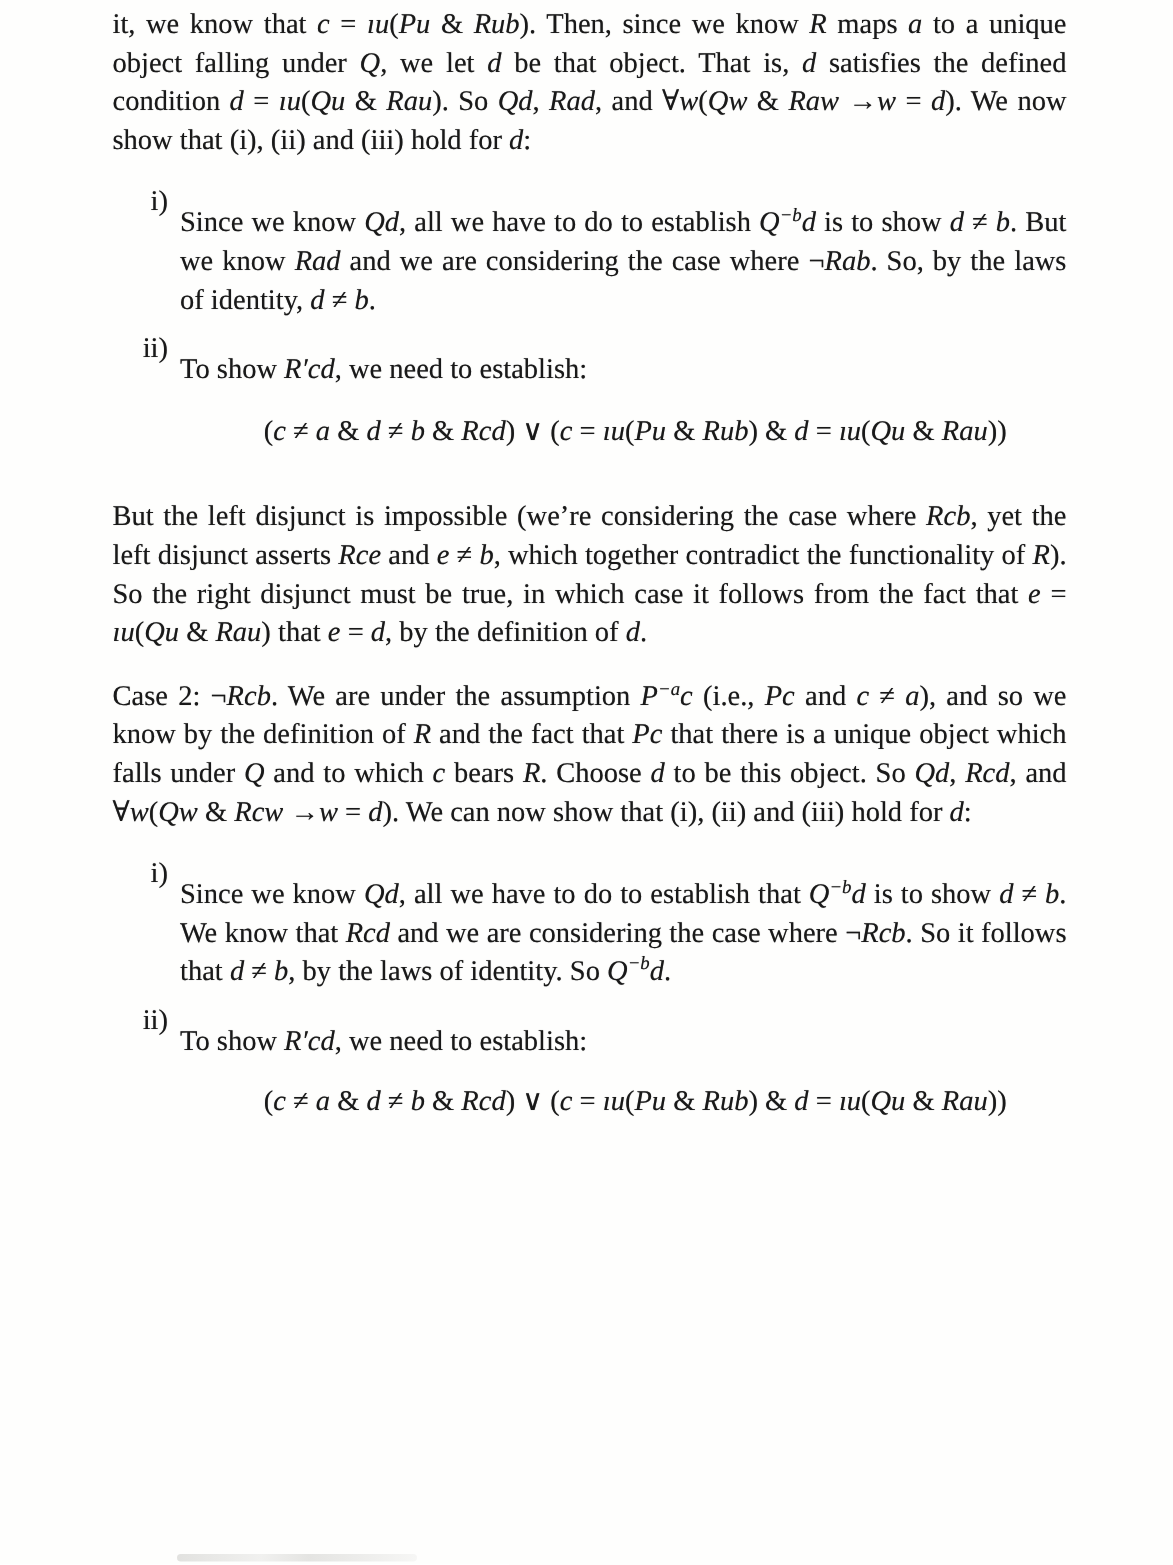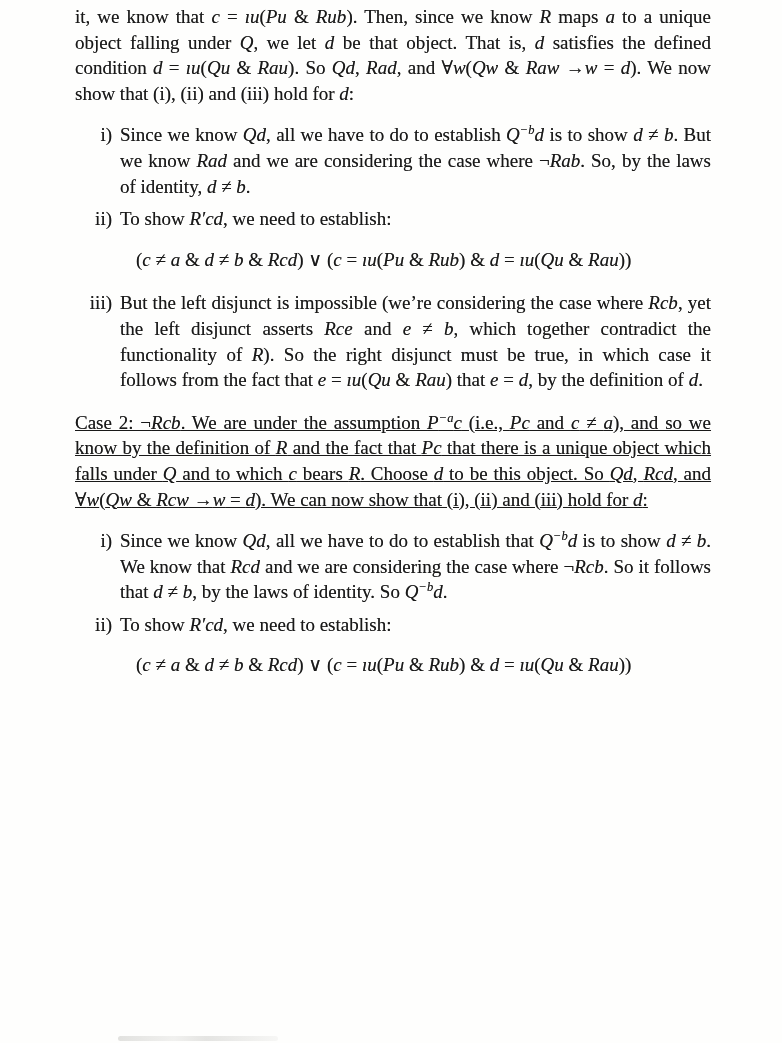--- a/index.html
+++ b/index.html
@@ -16,36 +16,36 @@
     position: absolute;
     left: 75px;
     top: 4px;
     width: 636px;
     font-size: 19px;
     line-height: 25.6px;
     text-align: justify;
     text-shadow: 0 0 0.5px rgba(10,10,10,0.55);
   }
   .para { margin: 0; }
-  .para-case { margin: 17px 0 0 0; text-decoration: underline; }
+  .para-case { margin: 17px 0 0 0; }
   .list { margin-top: 16px; }
   .item { display: flex; margin-bottom: 7px; }
   .item:last-child { margin-bottom: 0; }
   .item-label {
     flex: 0 0 45px;
     box-sizing: border-box;
     padding-right: 8px;
     text-align: right;
   }
-  .item-body { flex: 1; min-width: 0; text-align: justify; }
+  .item-body { flex: 1; min-width: 0; text-align: justify; margin-top: 14px; }
   .item-body p { margin: 0; }
   .formula {
     margin: 15px 0 11px 0;
     padding-left: 16px;
-    text-align: left;
+    text-align: center;
     white-space: nowrap;
   }
   i { font-style: italic; }
   sup { font-size: 66%; line-height: 0; vertical-align: 7px; font-style: italic; }
   .scan-artifact {
     position: absolute;
     left: 118px;
     top: 1036px;
     width: 160px;
     height: 5px;
@@ -74,21 +74,20 @@
 
       <div class="item">
         <div class="item-label">ii)</div>
         <div class="item-body">
           <p>To show <i>R′cd</i>, we need to establish:</p>
           <div class="formula">(<i>c</i> ≠ <i>a</i> &amp; <i>d</i> ≠ <i>b</i> &amp; <i>Rcd</i>)  ∨  (<i>c</i> = <i>ıu</i>(<i>Pu</i> &amp; <i>Rub</i>) &amp; <i>d</i> = <i>ıu</i>(<i>Qu</i> &amp; <i>Rau</i>))</div>
         </div>
       </div>
 
       <div class="item">
-        <div class="item-label">iii)</div>
         <div class="item-body">
           <p>But the left disjunct is impossible (we’re considering the case where <i>Rcb</i>, yet the left disjunct asserts <i>Rce</i> and <i>e</i> ≠ <i>b</i>, which together contradict the functionality of <i>R</i>).  So the right disjunct must be true, in which case it follows from the fact that <i>e</i> = <i>ıu</i>(<i>Qu</i> &amp; <i>Rau</i>) that <i>e</i> = <i>d</i>, by the definition of <i>d</i>.</p>
         </div>
       </div>
 
     </div>
 
     <p class="para para-case">Case 2: ¬<i>Rcb</i>.  We are under the assumption <i>P</i><sup>−a</sup><i>c</i> (i.e., <i>Pc</i> and <i>c</i> ≠ <i>a</i>), and so we know by the definition of <i>R</i> and the fact that <i>Pc</i> that there is a unique object which falls under <i>Q</i> and to which <i>c</i> bears <i>R</i>.  Choose <i>d</i> to be this object.  So <i>Qd</i>, <i>Rcd</i>, and ∀<i>w</i>(<i>Qw</i> &amp; <i>Rcw</i> →<i>w</i> = <i>d</i>).  We can now show that (i), (ii) and (iii) hold for <i>d</i>:</p>
 
     <div class="list">

